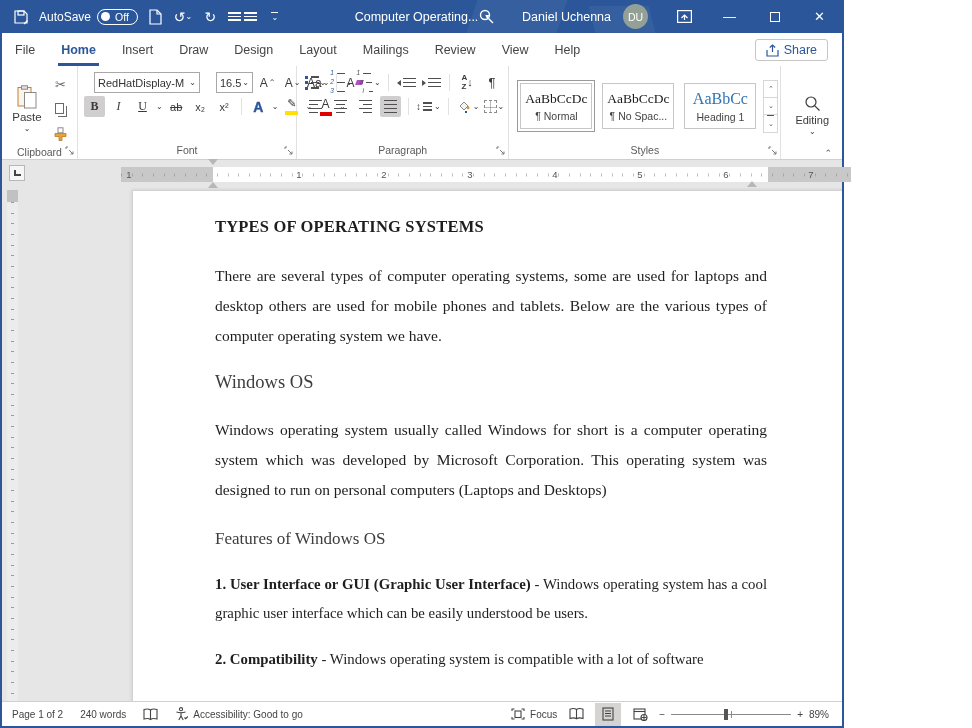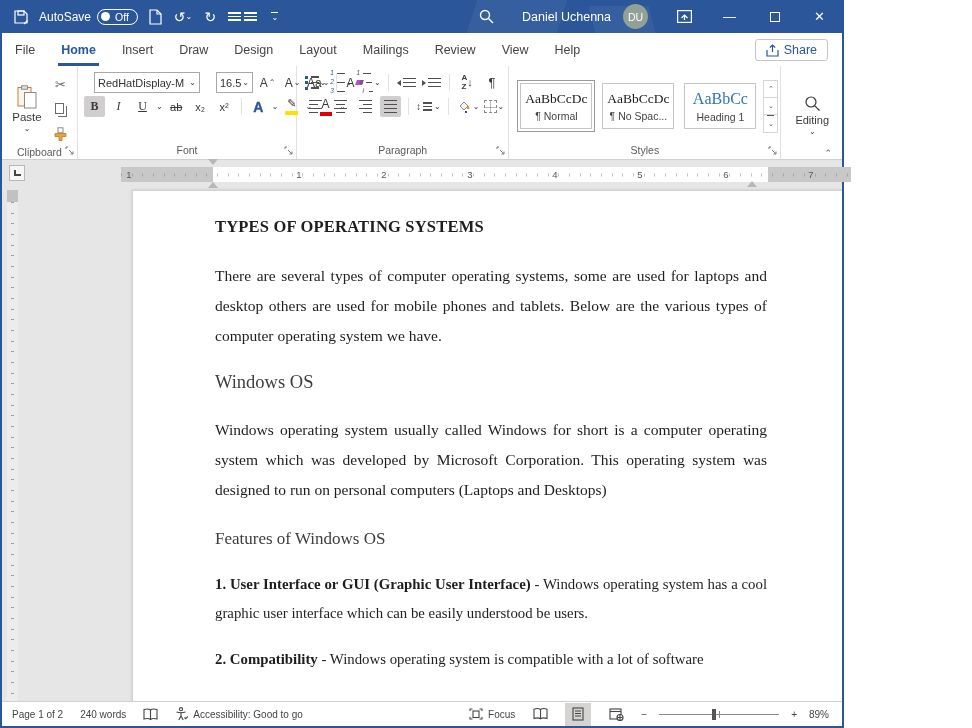--- a/index.html
+++ b/index.html
@@ -8,21 +8,21 @@
             border-left:2px solid #2b579a; border-right:2px solid #2b579a; border-bottom:2px solid #2b579a; }
 
   
   .titlebar { height:33px; background:#2b579a; color:#fff; display:flex; align-items:center; position:relative; flex:0 0 auto; }
   .titlebar .deco { position:absolute; background:rgba(255,255,255,0.05); pointer-events:none; }
   .qat { display:flex; align-items:center; gap:9px; padding-left:10px; z-index:2; }
   .qat .qbtn { display:inline-flex; align-items:center; justify-content:center; min-width:18px; height:22px; color:#fff; font-size:14px; cursor:default; }
   .autosave { display:flex; align-items:center; gap:6px; font-size:12px; }
   .pill { display:inline-flex; align-items:center; gap:5px; border:1px solid #fff; border-radius:9px; padding:1px 8px 1px 3px; font-size:10.5px; }
   .pill .knob { width:9px; height:9px; border-radius:50%; background:#fff; }
-  .doc-title { position:absolute; left:0; right:0; top:0; height:33px; display:flex; align-items:center; justify-content:center; gap:7px; font-size:12.5px; z-index:1;margin-top:48px; }
+  .doc-title { position:absolute; left:0; right:0; top:0; height:33px; display:flex; align-items:center; justify-content:center; gap:7px; font-size:12.5px; z-index:1; }
   .tb-right { margin-left:auto; display:flex; align-items:center; gap:0; z-index:2; }
   .tb-right .seg { display:flex; align-items:center; gap:12px; padding:0 14px; }
   .username { font-size:12.5px; }
   .avatar { width:25px; height:25px; border-radius:50%; background:#93a096; color:#fff; font-size:10.5px; display:flex; align-items:center; justify-content:center; }
   .winbtn { width:45px; height:33px; display:flex; align-items:center; justify-content:center; font-size:13px; color:#fff; }
   .maxbox { width:10px; height:10px; border:1px solid #fff; display:inline-block; }
 
   
   .tabrow { height:33px; background:#fff; display:flex; align-items:center; flex:0 0 auto; position:relative; }
   .tab { padding:0 13px; font-size:12.5px; color:#444; height:33px; display:flex; align-items:center; position:relative; cursor:default; }
@@ -130,21 +130,21 @@
   .content p.body { font-size:15.5px; line-height:30px; text-align:justify; }
   .content h2 { font-size:18.5px; font-weight:normal; color:#3d3d3d; margin:21px 0 22px 0; }
   .content h3 { font-size:17px; font-weight:normal; color:#3d3d3d; margin:24px 0 21px 0; }
   .content p.feat { font-size:14.8px; line-height:29px; text-align:justify; margin-bottom:17px; }
   .content p.feat b { font-weight:bold; }
 
   
   .statusbar { height:25px; background:#fff; border-top:1px solid #d2d0ce; display:flex; align-items:center; font-size:10px; color:#444; flex:0 0 auto; }
   .sb-left { display:flex; align-items:center; gap:17px; padding-left:10px; }
   .sb-item { display:flex; align-items:center; gap:5px; }
-  .sb-right { margin-left:auto; display:flex; align-items:center; gap:12px; padding-right:13px; }
+  .sb-right { margin-left:auto; display:flex; align-items:center; gap:6px; padding-right:13px; }
   .viewbtn { width:26px; height:23px; display:flex; align-items:center; justify-content:center; }
   .viewbtn.on { background:#d6d4d2; }
   .zoomtrack { width:120px; height:1px; background:#8a8a8a; position:relative; }
   .zoomthumb { position:absolute; left:44%; top:-5px; width:4px; height:11px; background:#555; }
   .zoomtick { position:absolute; left:50%; top:-3px; width:1px; height:7px; background:#8a8a8a; }
   svg { display:block; }
 </style>
 </head>
 <body>
 

